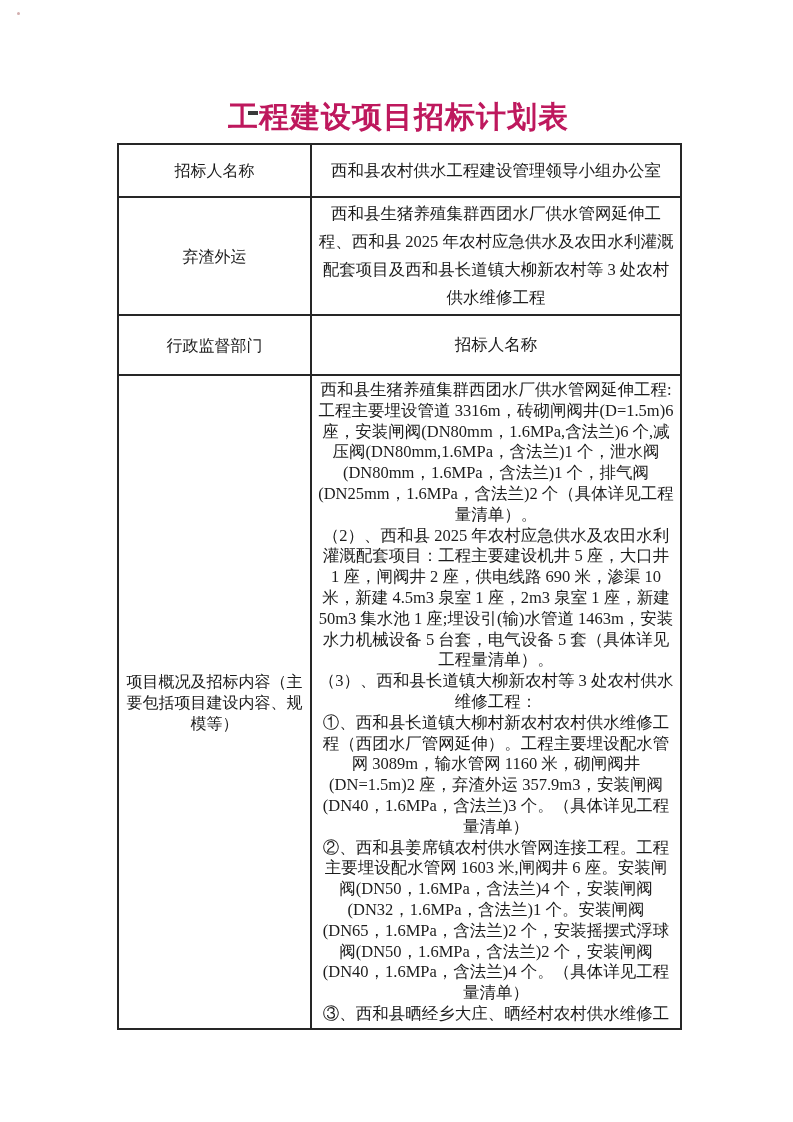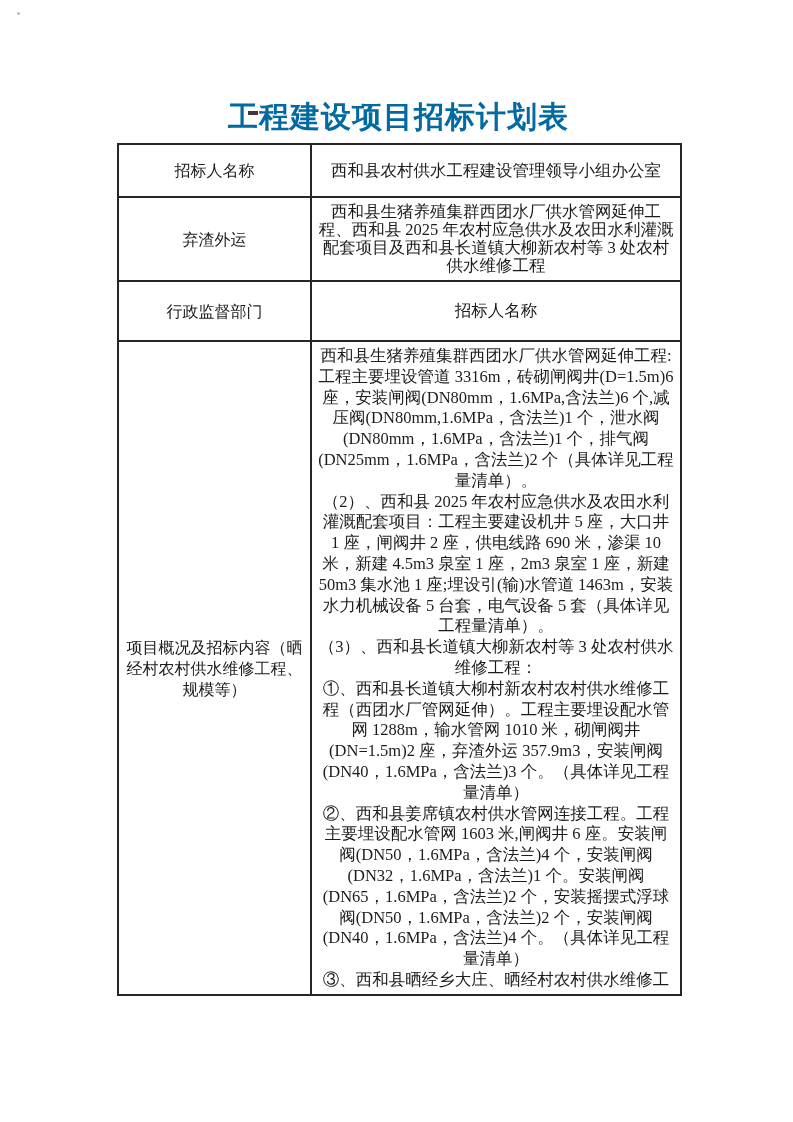--- a/index.html
+++ b/index.html
@@ -24,21 +24,21 @@
     position: absolute;
     top: 98px;
     left: 117px;
     width: 563px;
     margin: 0;
     text-align: center;
     font-size: 30px;
     line-height: 38px;
     font-weight: bold;
     letter-spacing: 1px;
-    color: #0369a1;
+    color: #be185d;
     font-family: Liberation Serif, serif;
   }
   .doc-table {
     position: absolute;
     left: 117px;
     top: 143px;
     width: 563px;
     border-collapse: collapse;
     table-layout: fixed;
   }
@@ -61,21 +61,21 @@
     font-size: 16.5px;
     line-height: 20px;
     padding: 2px 6px;
     color: #1c1c1c;
   }
   .row-1 td { height: 47px; margin-left: 24px; }
   .row-2 td { height: 78px; }
   .row-3 td { height: 54px; }
   .row-4 td { height: 65px; }
   .row-5 td { height: 648px; }
-  .row-2 .value-cell { line-height: 18px; text-align: center; }
+  .row-2 .value-cell { line-height: 28px; text-align: center; }
   .row-4 .value-cell { line-height: 20.5px; }
   .big-cell {
     vertical-align: top;
     padding: 1px 5px;
   }
   .big-content {
     height: 644px;
     overflow: hidden;
   }
   .big-content p {
@@ -124,27 +124,27 @@
       </tr>
       <tr class="row-2">
         <td class="label-cell">弃渣外运</td>
         <td class="value-cell">西和县生猪养殖集群西团水厂供水管网延伸工程、西和县 2025 年农村应急供水及农田水利灌溉配套项目及西和县长道镇大柳新农村等 3 处农村供水维修工程</td>
       </tr>
       <tr class="row-3">
         <td class="label-cell">行政监督部门</td>
         <td class="value-cell">招标人名称</td>
       </tr>
       <tr class="row-5">
-        <td class="label-cell">项目概况及招标内容（晒经村农村供水维修工程、规模等）</td>
+        <td class="label-cell">项目概况及招标内容（主要包括项目建设内容、规模等）</td>
         <td class="value-cell big-cell">
           <div class="big-content">
             <p>西和县生猪养殖集群西团水厂供水管网延伸工程: 工程主要埋设管道 3316m，砖砌闸阀井(D=1.5m)6 座，安装闸阀(DN80mm，1.6MPa,含法兰)6 个,减压阀(DN80mm,1.6MPa，含法兰)1 个，泄水阀(DN80mm，1.6MPa，含法兰)1 个，排气阀(DN25mm，1.6MPa，含法兰)2 个（具体详见工程量清单）。</p>
             <p>（2）、西和县 2025 年农村应急供水及农田水利灌溉配套项目：工程主要建设机井 5 座，大口井 1 座，闸阀井 2 座，供电线路 690 米，渗渠 10 米，新建 4.5m3 泉室 1 座，2m3 泉室 1 座，新建 50m3 集水池 1 座;埋设引(输)水管道 1463m，安装水力机械设备 5 台套，电气设备 5 套（具体详见工程量清单）。</p>
             <p>（3）、西和县长道镇大柳新农村等 3 处农村供水维修工程：</p>
-            <p>①、西和县长道镇大柳村新农村农村供水维修工程（西团水厂管网延伸）。工程主要埋设配水管网 1288m，输水管网 1010 米，砌闸阀井(DN=1.5m)2 座，弃渣外运 357.9m3，安装闸阀(DN40，1.6MPa，含法兰)3 个。（具体详见工程量清单）</p>
+            <p>①、西和县长道镇大柳村新农村农村供水维修工程（西团水厂管网延伸）。工程主要埋设配水管网 3089m，输水管网 1160 米，砌闸阀井(DN=1.5m)2 座，弃渣外运 357.9m3，安装闸阀(DN40，1.6MPa，含法兰)3 个。（具体详见工程量清单）</p>
             <p>②、西和县姜席镇农村供水管网连接工程。工程主要埋设配水管网 1603 米,闸阀井 6 座。安装闸阀(DN50，1.6MPa，含法兰)4 个，安装闸阀(DN32，1.6MPa，含法兰)1 个。安装闸阀(DN65，1.6MPa，含法兰)2 个，安装摇摆式浮球阀(DN50，1.6MPa，含法兰)2 个，安装闸阀(DN40，1.6MPa，含法兰)4 个。（具体详见工程量清单）</p>
             <p>③、西和县晒经乡大庄、晒经村农村供水维修工程，工程主要埋设输水管网 164 米，配水管网 1924 米，砖砌闸阀井(DN=1.5m)9 座，20m3 高位水池 1 座，集中供水点 3 座，附属设施 22 套，弃渣外运 134.8m3。安装闸阀(DN32，1.6MPa，含法兰)5 个。安装排气阀</p>
           </div>
         </td>
       </tr>
     </tbody>
   </table>
 
 </div>
 

